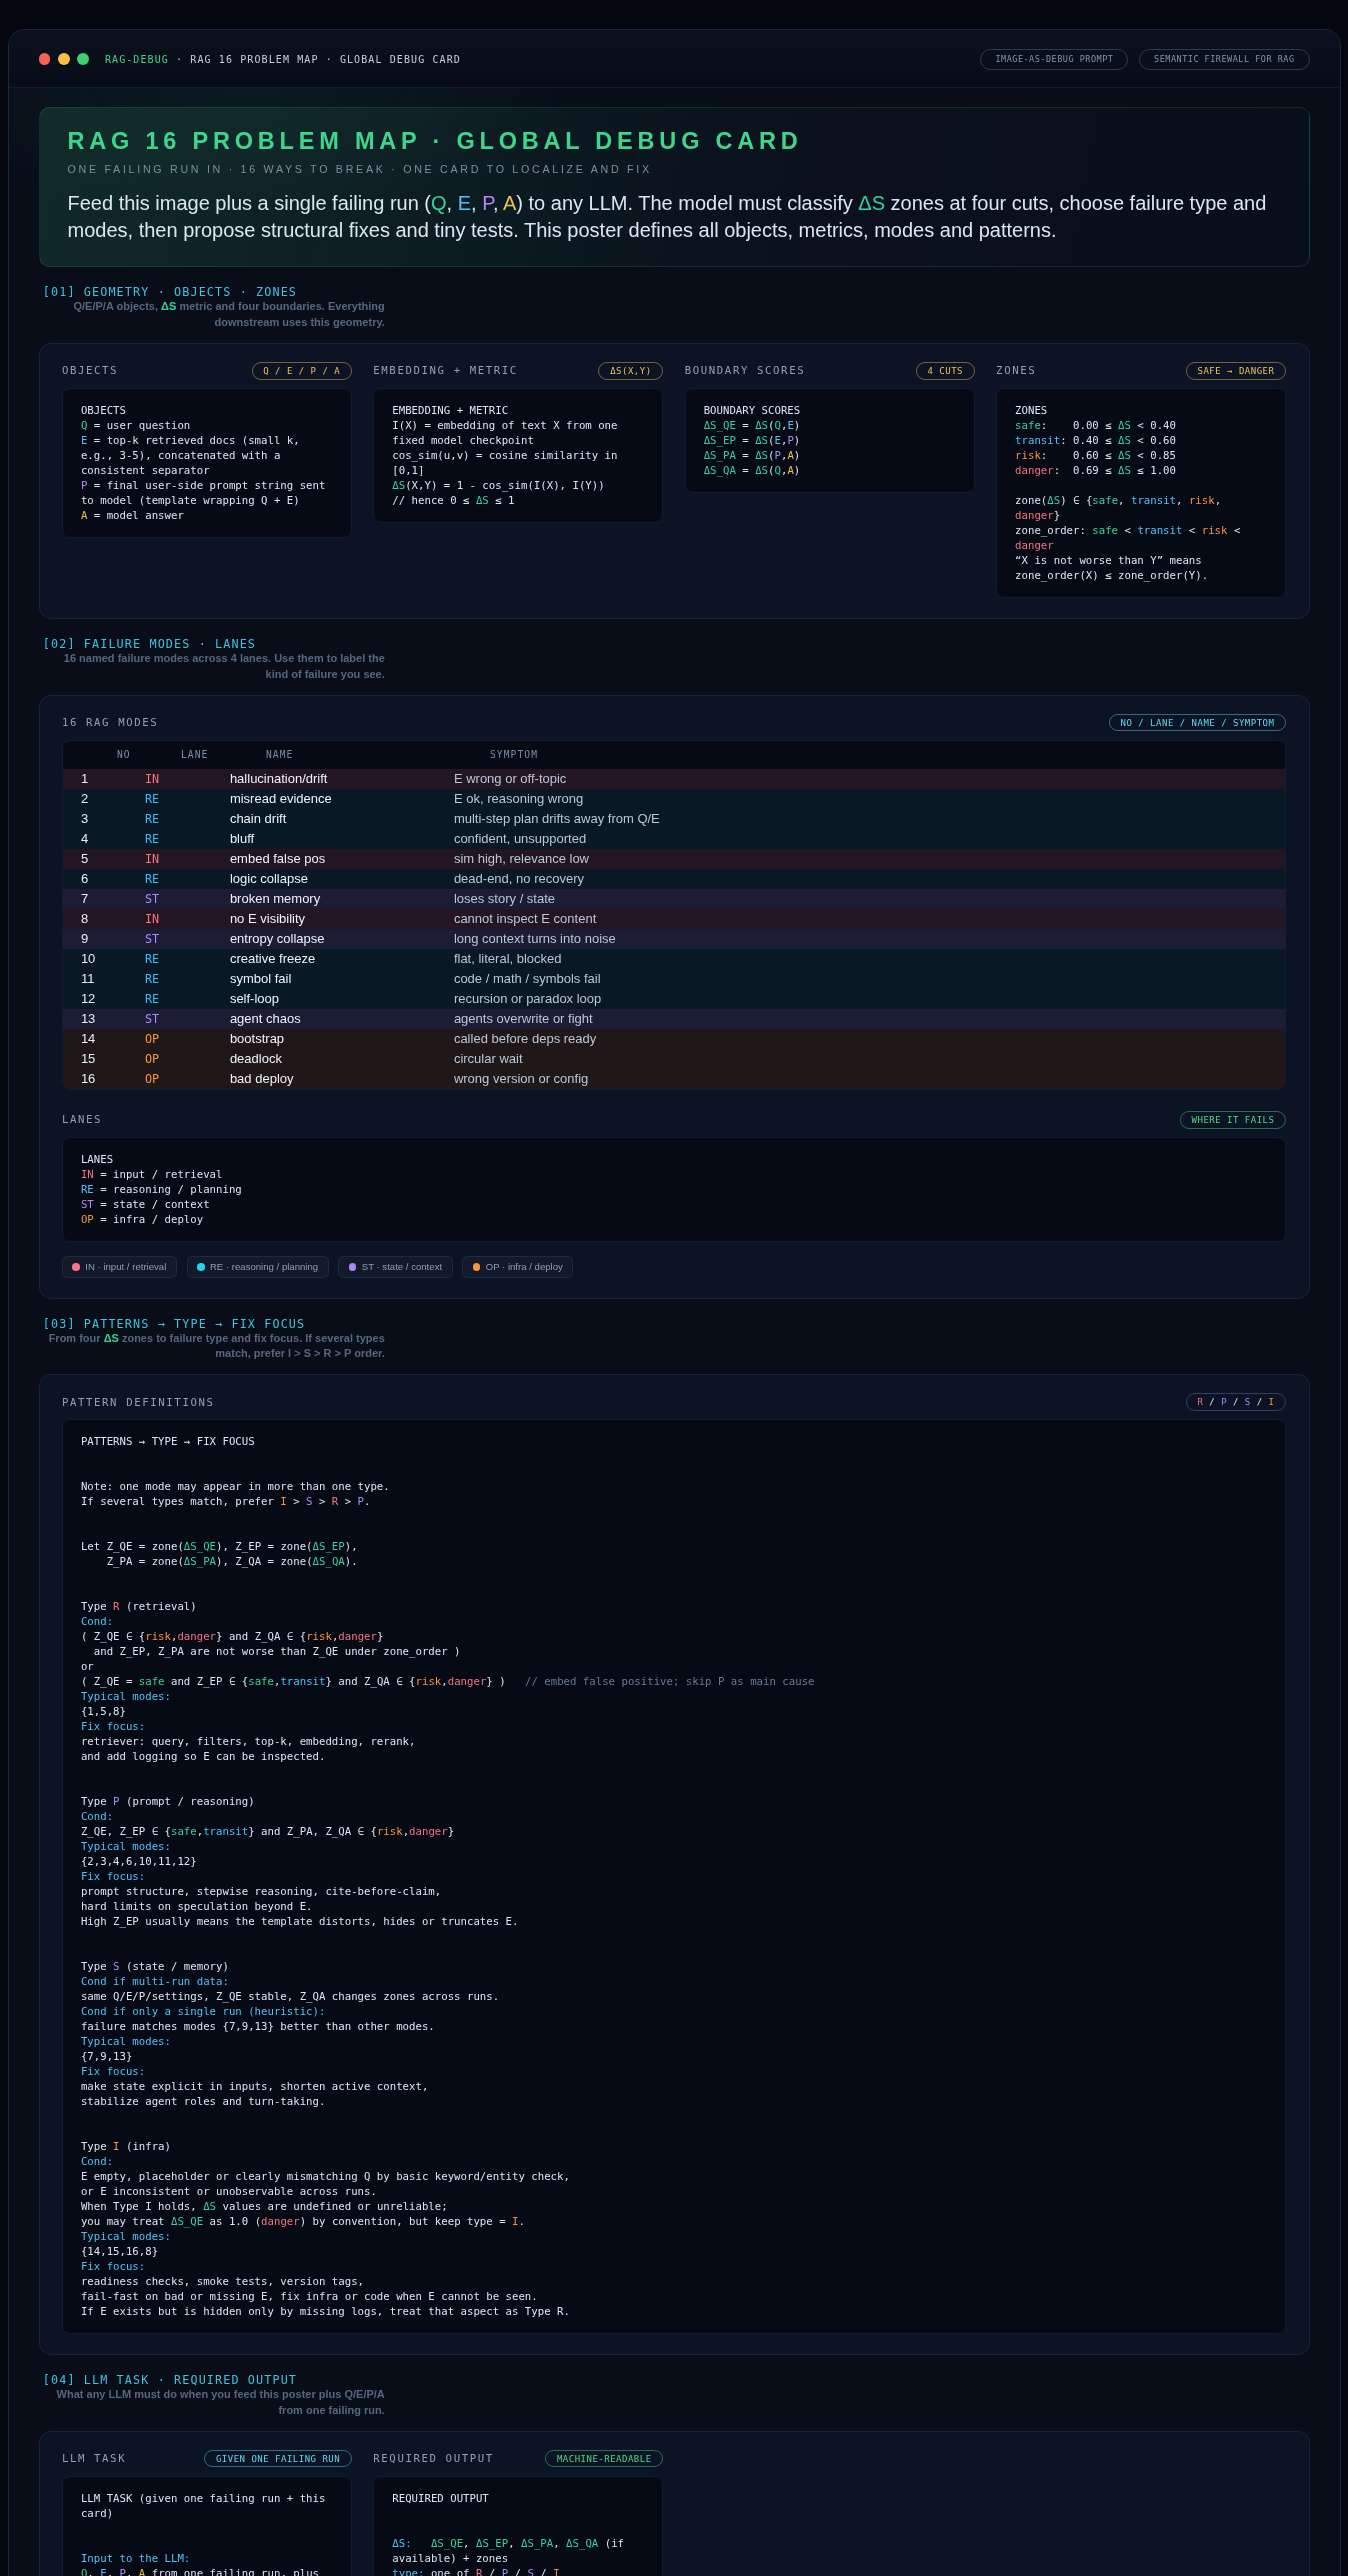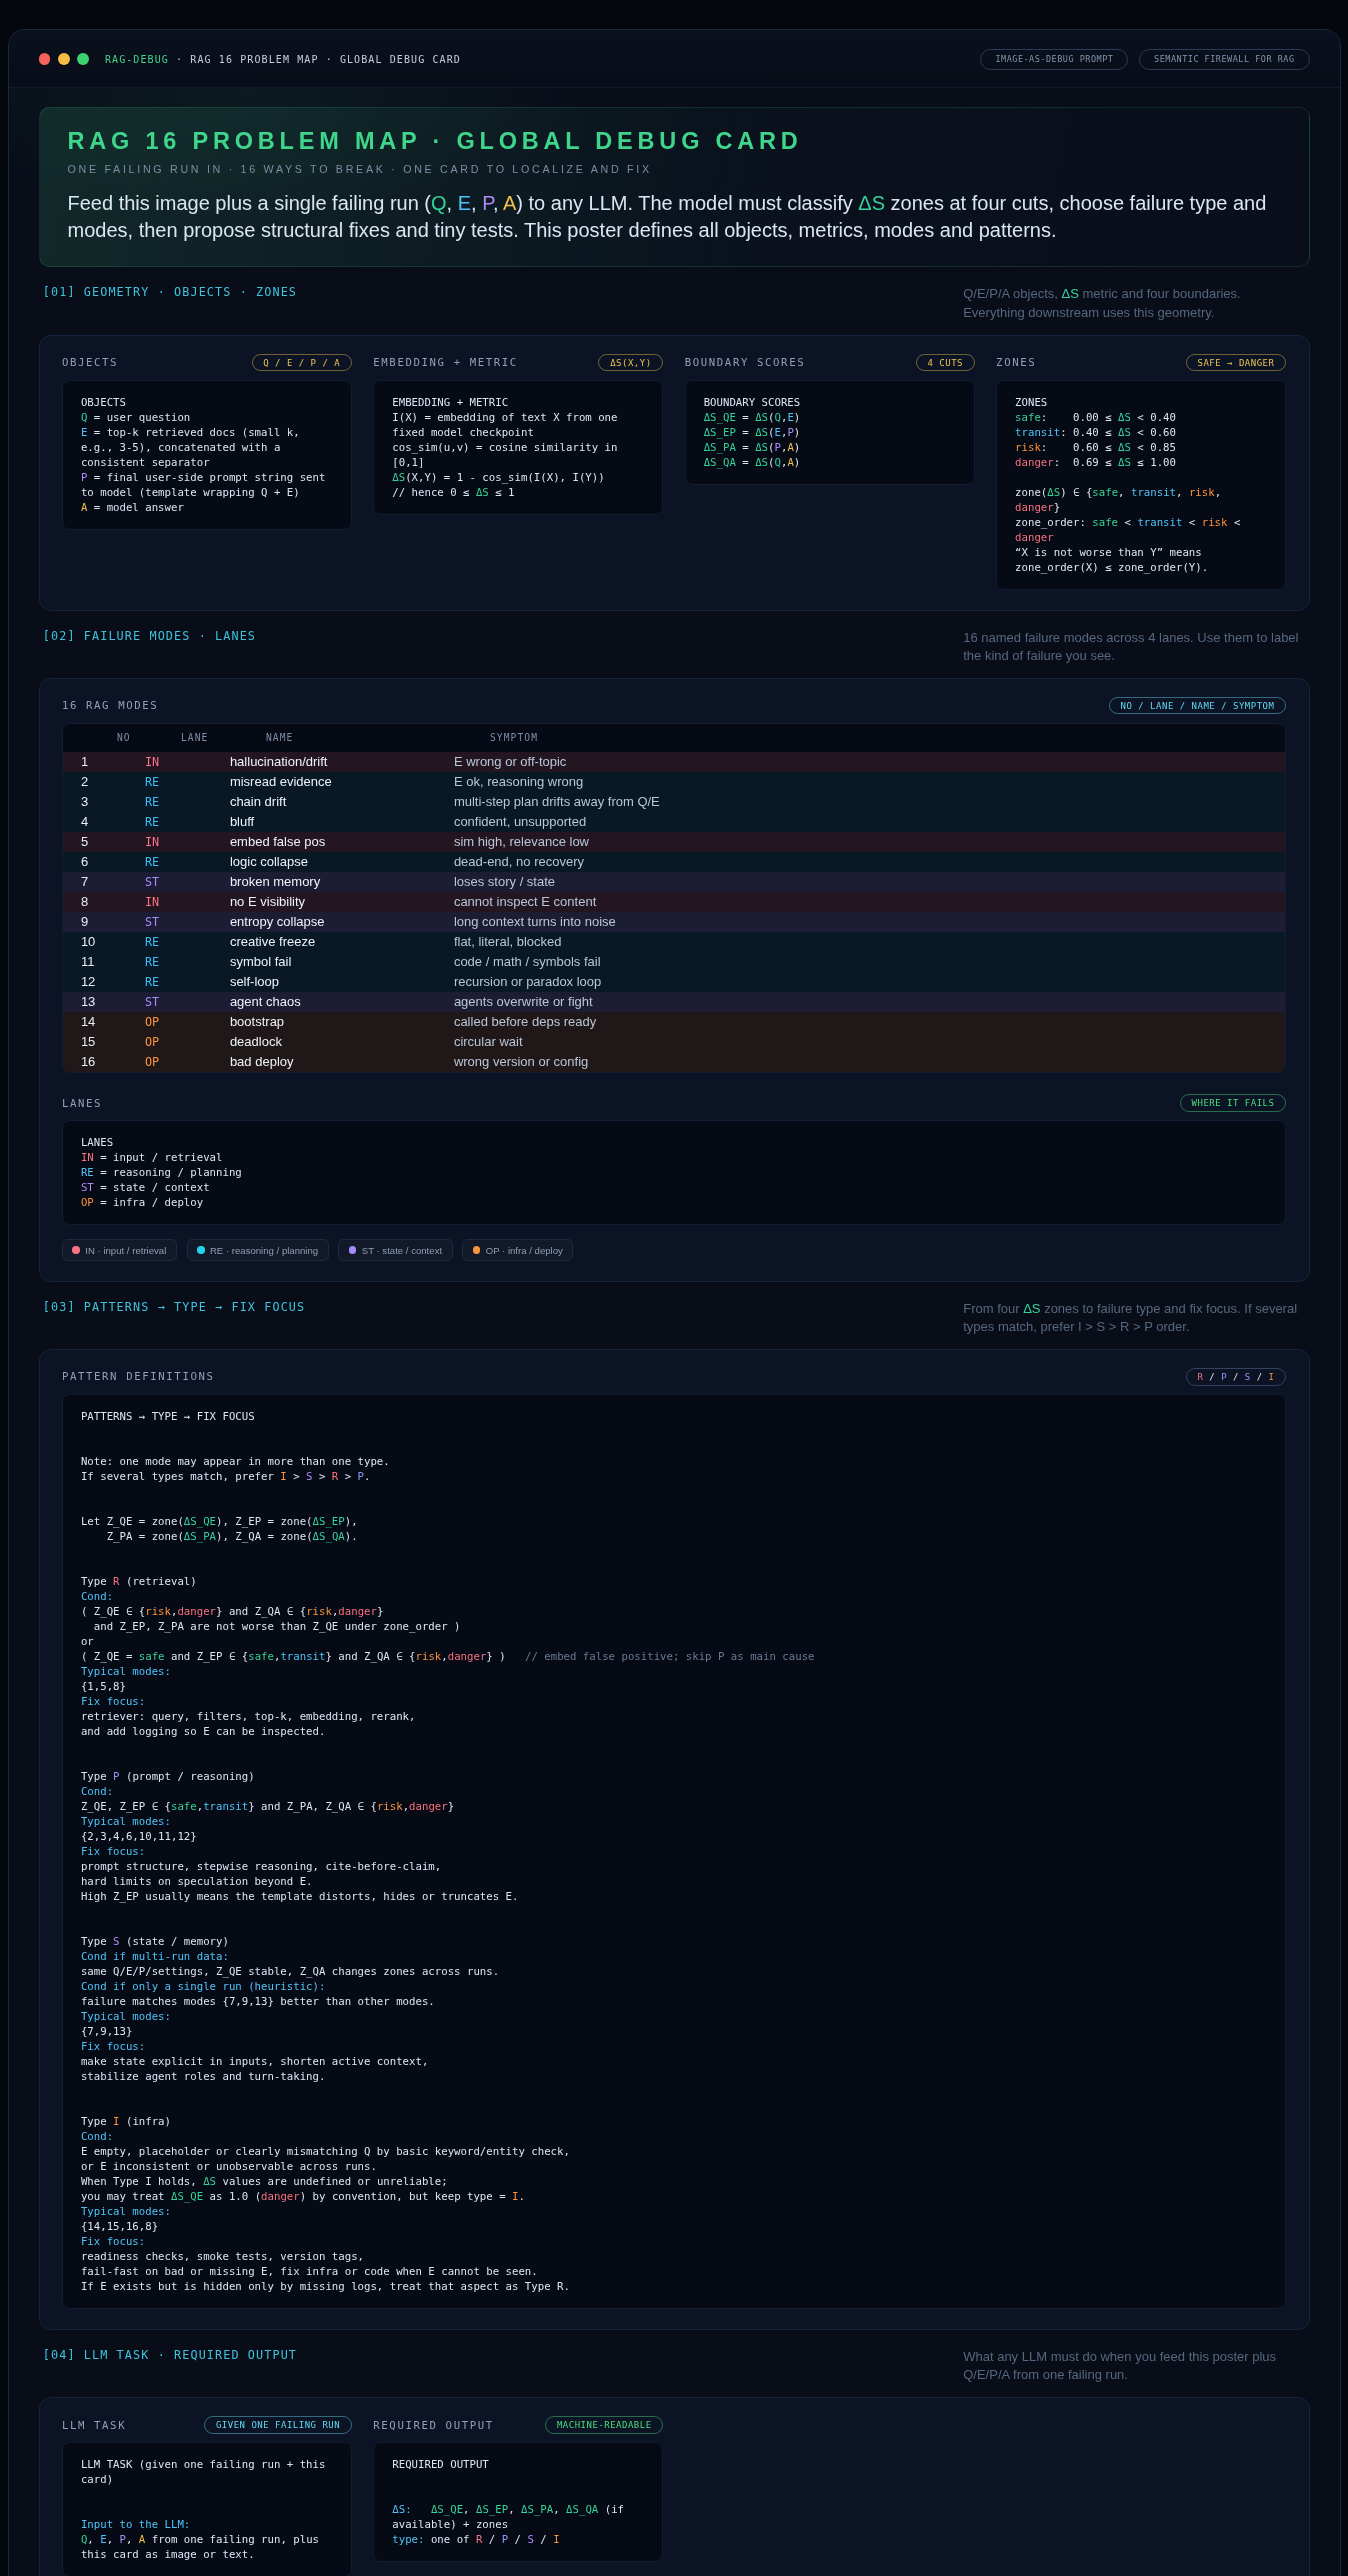--- a/index.html
+++ b/index.html
@@ -37,23 +37,23 @@
   }
   .hero {
     border:0.5px solid rgba(74,222,128,0.14); border-radius:10.7px;
     background:linear-gradient(100deg, rgba(35,94,74,0.35), rgba(17,36,46,0.25) 55%, rgba(12,20,34,0.2));
     padding:20px 28px 22.4px; margin-bottom:18px;
   }
   .hero h1 { font-size:23.5px; font-weight:700; letter-spacing:4.8px; color:#3fd68c; }
   .hero .sub { margin-top:8.5px; font-size:10.7px; letter-spacing:2.7px; color:#7e8da3; }
   .hero .intro { margin-top:15px; font-size:20px; line-height:1.35; color:#e8eef7; }
   
-  .s-head { display:flex; justify-content:space-between; align-items:flex-start; margin:18px 4.3px 13px; }
+  .s-head { display:flex; justify-content:space-between; align-items:flex-start; margin:18px 4.3px 13px;flex-direction:column; }
   .s-label { font-family:"DejaVu Sans Mono", monospace; font-size:11.8px; letter-spacing:1.1px; color:#3ec3dd; }
-  .s-note { font-size:13px; color:#56677f; text-align:left; max-width:342px; line-height:1.4; }
+  .s-note { font-size:11px; color:#56677f; text-align:right; max-width:342px; line-height:1.4;font-weight:bold; }
   
   .container {
     background:#0b1324; border:0.5px solid #16233c; border-radius:11.8px;
     padding:18px 22.4px 20px; margin-bottom:8.5px;
   }
   .grid2 { display:grid; grid-template-columns:1fr 1fr 1fr 1fr; column-gap:21.4px; row-gap:23.5px; }
   .panel-head { display:flex; justify-content:space-between; align-items:center; margin-bottom:8.5px; }
   .p-label { font-family:"DejaVu Sans Mono", monospace; font-size:10.7px; letter-spacing:1.6px; color:#8fa0b8; }
   .badge {
     font-family:"DejaVu Sans Mono", monospace; font-size:9px; letter-spacing:0.5px;

